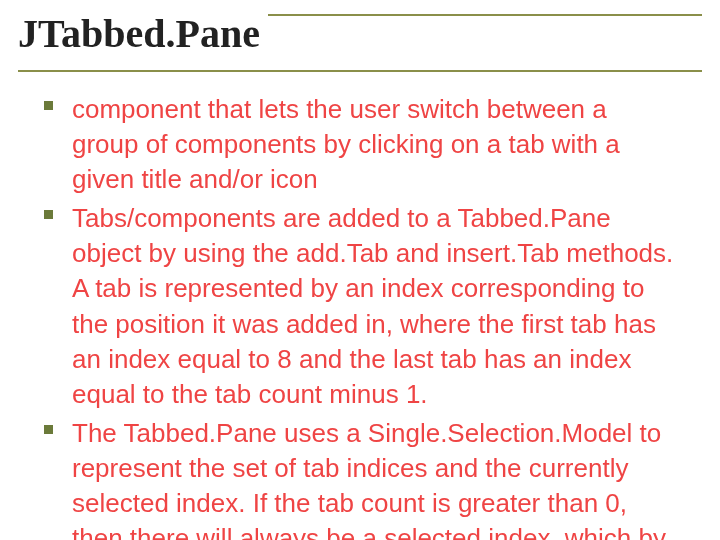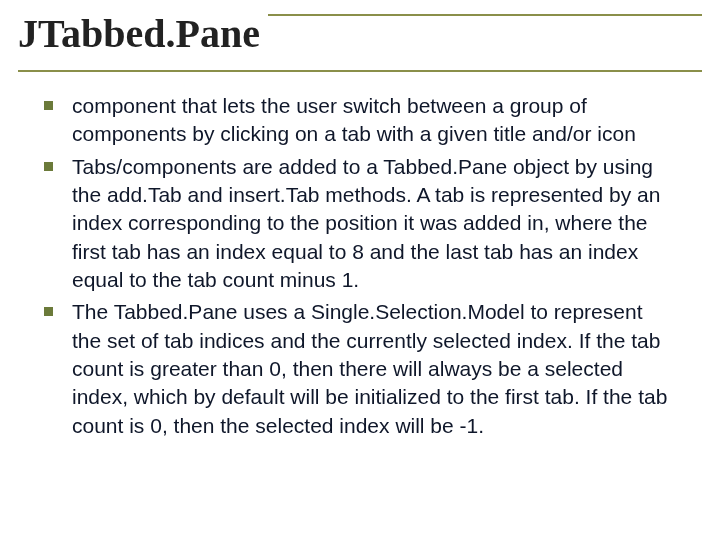--- a/index.html
+++ b/index.html
@@ -67,23 +67,23 @@
   }
   ul.bullets {
     list-style: none;
     margin: 0;
     padding: 0;
   }
   ul.bullets > li {
     position: relative;
     padding-left: 32px;
     margin: 0 16px 4px 0;
-    font-size: 21px;
+    font-size: 26px;
     line-height: 1.35;
-    color: #0f172a;
+    color: #ef4444;
   }
   ul.bullets > li .sq {
     position: absolute;
     left: 4px;
     top: 9px;
     width: 9px;
     height: 9px;
     background: #6b7a3a;
   }
 </style>

